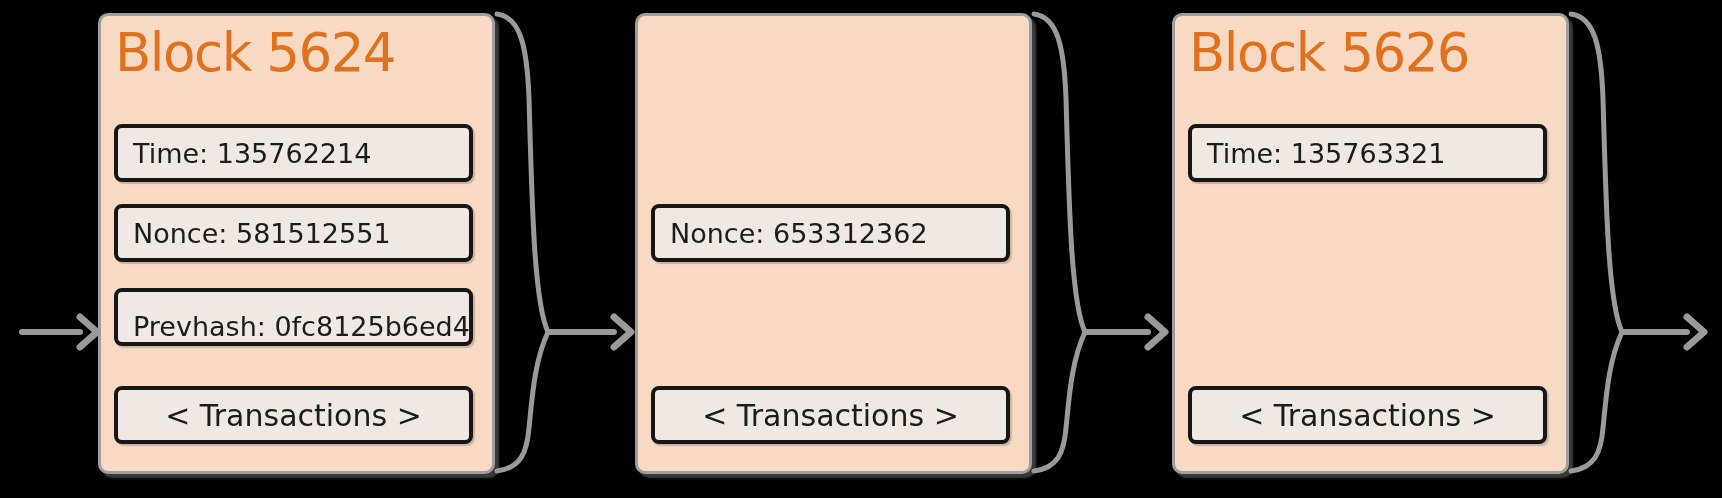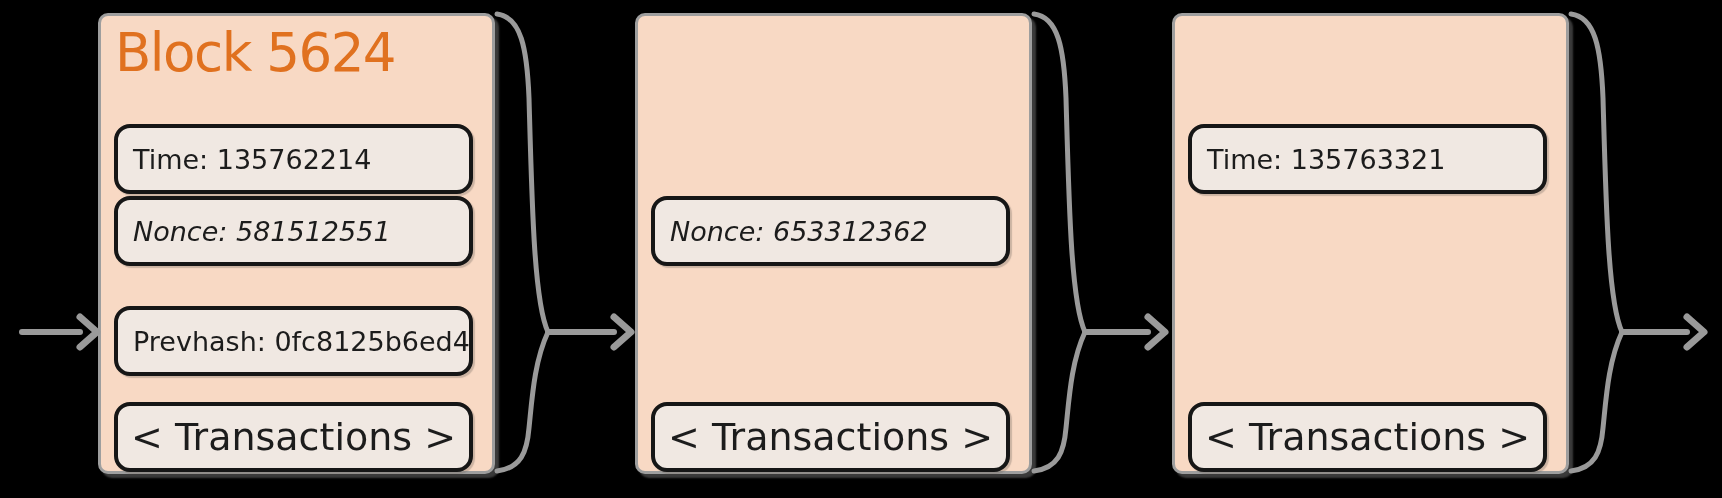--- a/index.html
+++ b/index.html
@@ -23,33 +23,33 @@
     box-shadow:4px 4px 2px rgba(115,115,115,0.5);
   }
   .block.b1{left:98px;} .block.b2{left:635px;} .block.b3{left:1172px;}
 
   .block-title{
     position:absolute;left:14px;top:6px;
     font-size:53px;letter-spacing:-1.5px;color:var(--title_text);
     white-space:nowrap;
   }
   .field{
-    position:absolute;left:13px;width:359px;height:70px;
+    position:absolute;left:13px;width:359px;height:58px;
     background:var(--field_fill);
     border:4px solid var(--field_border);
-    border-radius:16px;
+    border-radius:8px;
     box-shadow:2px 2px 1px rgba(120,110,100,0.35);
     display:flex;align-items:center;
     color:var(--field_text);font-size:27px;white-space:nowrap;
   }
   .field .txt{padding-left:15px;}
   .field.f-time{top:108px;}
-  .field.f-nonce{top:180px;font-style:italic;}
-  .field.f-prevhash{top:290px;}
-  .field.f-trans{top:370px;font-size:38px;justify-content:center;margin-top:16px;}
+  .field.f-nonce{top:188px;}
+  .field.f-prevhash{top:272px;align-items:flex-end;}
+  .field.f-trans{top:370px;font-size:30px;justify-content:center;}
   .field.f-trans .txt{padding-left:0;}
 
   #connectors{position:absolute;left:0;top:0;pointer-events:none;}
 </style>
 </head>
 <body>
 
 <div id="canvas">
 
   <div class="block b1">
@@ -71,20 +71,21 @@
   <div class="block b2">
     <div class="field f-nonce">
       <span class="txt">Nonce: 653312362</span>
     </div>
     <div class="field f-trans">
       <span class="txt">&lt; Transactions &gt;</span>
     </div>
   </div>
 
   <div class="block b3">
+    <div class="block-title">Block 5626</div>
     <div class="field f-time">
       <span class="txt">Time: 135763321</span>
     </div>
     <div class="field f-trans">
       <span class="txt">&lt; Transactions &gt;</span>
     </div>
   </div>
 
   <svg id="connectors" width="1722" height="498" viewBox="0 0 1722 498">
     <g fill="none" stroke-linecap="round" stroke-linejoin="round" stroke="#9a9a9a">

